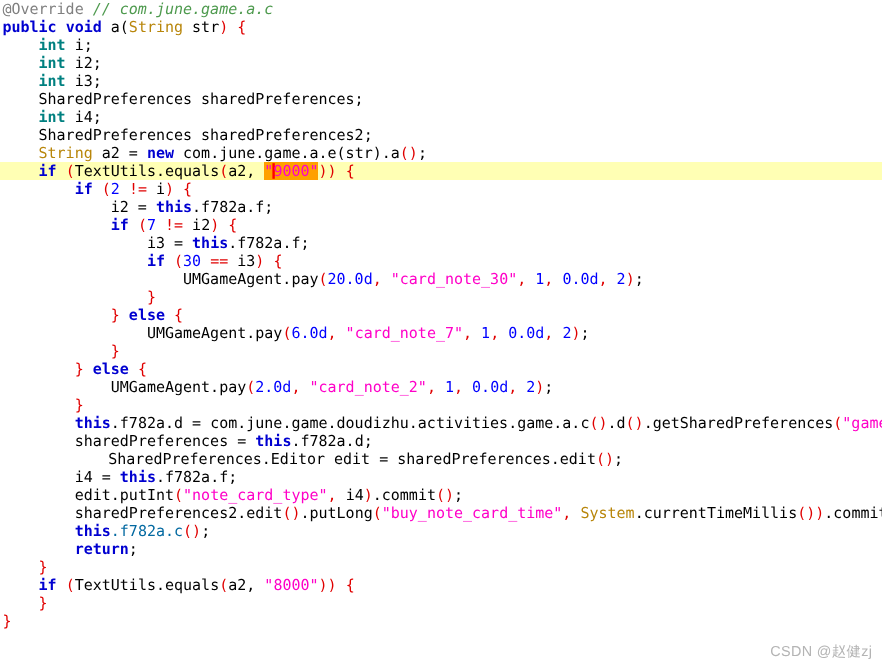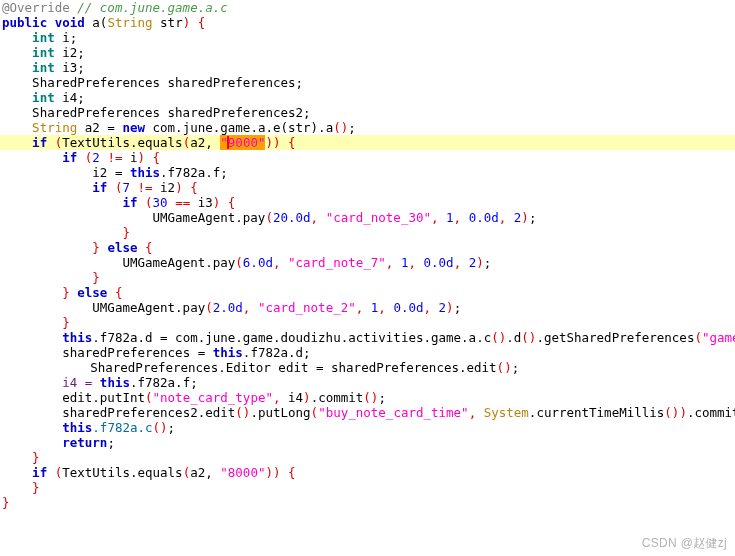--- a/index.html
+++ b/index.html
@@ -92,20 +92,21 @@
 
     <div class="line hl" style="background: rgb(255, 255, 180);">    <span class="kw" style="color: rgb(0, 0, 208);">if</span> <span class="punct" style="color: rgb(224, 0, 0);">(</span><span class="plain" style="color: rgb(0, 0, 0);">TextUtils.equals</span><span class="punct" style="color: rgb(224, 0, 0);">(</span><span class="plain" style="color: rgb(0, 0, 0);">a2,</span> <span class="sel" style="background: rgb(255, 160, 0); color: rgb(255, 0, 200);">"<span class="caret" style="border-left-color: rgb(255, 0, 0);"></span>9000"</span><span class="punct" style="color: rgb(224, 0, 0);">))</span> <span class="punct" style="color: rgb(224, 0, 0);">{</span></div>
 
 
     <div class="line">        <span class="kw" style="color: rgb(0, 0, 208);">if</span> <span class="punct" style="color: rgb(224, 0, 0);">(</span><span class="num" style="color: rgb(0, 0, 255);">2</span> <span class="punct" style="color: rgb(224, 0, 0);">!=</span> <span class="plain" style="color: rgb(0, 0, 0);">i</span><span class="punct" style="color: rgb(224, 0, 0);">)</span> <span class="punct" style="color: rgb(224, 0, 0);">{</span></div>
 
     <div class="line">            <span class="plain" style="color: rgb(0, 0, 0);">i2 =</span> <span class="kw" style="color: rgb(0, 0, 208);">this</span><span class="plain" style="color: rgb(0, 0, 0);">.f782a.f;</span></div>
 
     <div class="line">            <span class="kw" style="color: rgb(0, 0, 208);">if</span> <span class="punct" style="color: rgb(224, 0, 0);">(</span><span class="num" style="color: rgb(0, 0, 255);">7</span> <span class="punct" style="color: rgb(224, 0, 0);">!=</span> <span class="plain" style="color: rgb(0, 0, 0);">i2</span><span class="punct" style="color: rgb(224, 0, 0);">)</span> <span class="punct" style="color: rgb(224, 0, 0);">{</span></div>
 
+    <div class="line">                <span class="plain" style="color: rgb(0, 0, 0);">i3 =</span> <span class="kw" style="color: rgb(0, 0, 208);">this</span><span class="plain" style="color: rgb(0, 0, 0);">.f782a.f;</span></div>
 
     <div class="line">                <span class="kw" style="color: rgb(0, 0, 208);">if</span> <span class="punct" style="color: rgb(224, 0, 0);">(</span><span class="num" style="color: rgb(0, 0, 255);">30</span> <span class="punct" style="color: rgb(224, 0, 0);">==</span> <span class="plain" style="color: rgb(0, 0, 0);">i3</span><span class="punct" style="color: rgb(224, 0, 0);">)</span> <span class="punct" style="color: rgb(224, 0, 0);">{</span></div>
 
     <div class="line">                    <span class="plain" style="color: rgb(0, 0, 0);">UMGameAgent.pay</span><span class="punct" style="color: rgb(224, 0, 0);">(</span><span class="num" style="color: rgb(0, 0, 255);">20.0d</span><span class="punct" style="color: rgb(224, 0, 0);">,</span> <span class="str" style="color: rgb(255, 0, 200);">"card_note_30"</span><span class="punct" style="color: rgb(224, 0, 0);">,</span> <span class="num" style="color: rgb(0, 0, 255);">1</span><span class="punct" style="color: rgb(224, 0, 0);">,</span> <span class="num" style="color: rgb(0, 0, 255);">0.0d</span><span class="punct" style="color: rgb(224, 0, 0);">,</span> <span class="num" style="color: rgb(0, 0, 255);">2</span><span class="punct" style="color: rgb(224, 0, 0);">)</span><span class="plain" style="color: rgb(0, 0, 0);">;</span></div>
 
     <div class="line">                <span class="punct" style="color: rgb(224, 0, 0);">}</span></div>
 
     <div class="line">            <span class="punct" style="color: rgb(224, 0, 0);">}</span> <span class="kw" style="color: rgb(0, 0, 208);">else</span> <span class="punct" style="color: rgb(224, 0, 0);">{</span></div>
 
     <div class="line">                <span class="plain" style="color: rgb(0, 0, 0);">UMGameAgent.pay</span><span class="punct" style="color: rgb(224, 0, 0);">(</span><span class="num" style="color: rgb(0, 0, 255);">6.0d</span><span class="punct" style="color: rgb(224, 0, 0);">,</span> <span class="str" style="color: rgb(255, 0, 200);">"card_note_7"</span><span class="punct" style="color: rgb(224, 0, 0);">,</span> <span class="num" style="color: rgb(0, 0, 255);">1</span><span class="punct" style="color: rgb(224, 0, 0);">,</span> <span class="num" style="color: rgb(0, 0, 255);">0.0d</span><span class="punct" style="color: rgb(224, 0, 0);">,</span> <span class="num" style="color: rgb(0, 0, 255);">2</span><span class="punct" style="color: rgb(224, 0, 0);">)</span><span class="plain" style="color: rgb(0, 0, 0);">;</span></div>
@@ -117,21 +118,21 @@
     <div class="line">            <span class="plain" style="color: rgb(0, 0, 0);">UMGameAgent.pay</span><span class="punct" style="color: rgb(224, 0, 0);">(</span><span class="num" style="color: rgb(0, 0, 255);">2.0d</span><span class="punct" style="color: rgb(224, 0, 0);">,</span> <span class="str" style="color: rgb(255, 0, 200);">"card_note_2"</span><span class="punct" style="color: rgb(224, 0, 0);">,</span> <span class="num" style="color: rgb(0, 0, 255);">1</span><span class="punct" style="color: rgb(224, 0, 0);">,</span> <span class="num" style="color: rgb(0, 0, 255);">0.0d</span><span class="punct" style="color: rgb(224, 0, 0);">,</span> <span class="num" style="color: rgb(0, 0, 255);">2</span><span class="punct" style="color: rgb(224, 0, 0);">)</span><span class="plain" style="color: rgb(0, 0, 0);">;</span></div>
 
     <div class="line">        <span class="punct" style="color: rgb(224, 0, 0);">}</span></div>
 
     <div class="line">        <span class="kw" style="color: rgb(0, 0, 208);">this</span><span class="plain" style="color: rgb(0, 0, 0);">.f782a.d = com.june.game.doudizhu.activities.game.a.c</span><span class="punct" style="color: rgb(224, 0, 0);">()</span><span class="plain" style="color: rgb(0, 0, 0);">.d</span><span class="punct" style="color: rgb(224, 0, 0);">()</span><span class="plain" style="color: rgb(0, 0, 0);">.getSharedPreferences</span><span class="punct" style="color: rgb(224, 0, 0);">(</span><span class="str" style="color: rgb(255, 0, 200);">"game"</span> </div>
 
     <div class="line">        <span class="plain" style="color: rgb(0, 0, 0);">sharedPreferences =</span> <span class="kw" style="color: rgb(0, 0, 208);">this</span><span class="plain" style="color: rgb(0, 0, 0);">.f782a.d;</span></div>
 
     <div class="line">        <span class="plain" style="color: rgb(0, 0, 0); margin-left: 28px;">SharedPreferences.Editor edit = sharedPreferences.edit</span><span class="punct" style="color: rgb(224, 0, 0);">()</span><span class="plain" style="color: rgb(0, 0, 0);">;</span></div>
 
-    <div class="line">        <span class="plain" style="color: #701a75;">i4 =</span> <span class="kw" style="color: rgb(0, 0, 208);">this</span><span class="plain" style="color: rgb(0, 0, 0);">.f782a.f;</span></div>
+    <div class="line">        <span class="plain" style="color: #000000;">i4 =</span> <span class="kw" style="color: rgb(0, 0, 208);">this</span><span class="plain" style="color: rgb(0, 0, 0);">.f782a.f;</span></div>
 
     <div class="line">        <span class="plain" style="color: rgb(0, 0, 0);">edit.putInt</span><span class="punct" style="color: rgb(224, 0, 0);">(</span><span class="str" style="color: rgb(255, 0, 200);">"note_card_type"</span><span class="punct" style="color: rgb(224, 0, 0);">,</span> <span class="plain" style="color: rgb(0, 0, 0);">i4</span><span class="punct" style="color: rgb(224, 0, 0);">)</span><span class="plain" style="color: rgb(0, 0, 0);">.commit</span><span class="punct" style="color: rgb(224, 0, 0);">()</span><span class="plain" style="color: rgb(0, 0, 0);">;</span></div>
 
 
     <div class="line">        <span class="plain" style="color: rgb(0, 0, 0);">sharedPreferences2.edit</span><span class="punct" style="color: rgb(224, 0, 0);">()</span><span class="plain" style="color: rgb(0, 0, 0);">.putLong</span><span class="punct" style="color: rgb(224, 0, 0);">(</span><span class="str" style="color: rgb(255, 0, 200);">"buy_note_card_time"</span><span class="punct" style="color: rgb(224, 0, 0);">,</span> <span class="cls" style="color: rgb(184, 134, 11);">System</span><span class="plain" style="color: rgb(0, 0, 0);">.currentTimeMillis</span><span class="punct" style="color: rgb(224, 0, 0);">())</span><span class="plain" style="color: rgb(0, 0, 0);">.commit</span></div>
 
     <div class="line">        <span class="kw" style="color: rgb(0, 0, 208);">this</span><span class="plain" style="color: #0369a1; margin-top: 16px;">.f782a.c</span><span class="punct" style="color: rgb(224, 0, 0);">()</span><span class="plain" style="color: rgb(0, 0, 0);">;</span></div>
 
     <div class="line">        <span class="kw" style="color: rgb(0, 0, 208);">return</span><span class="plain" style="color: rgb(0, 0, 0);">;</span></div>
 

